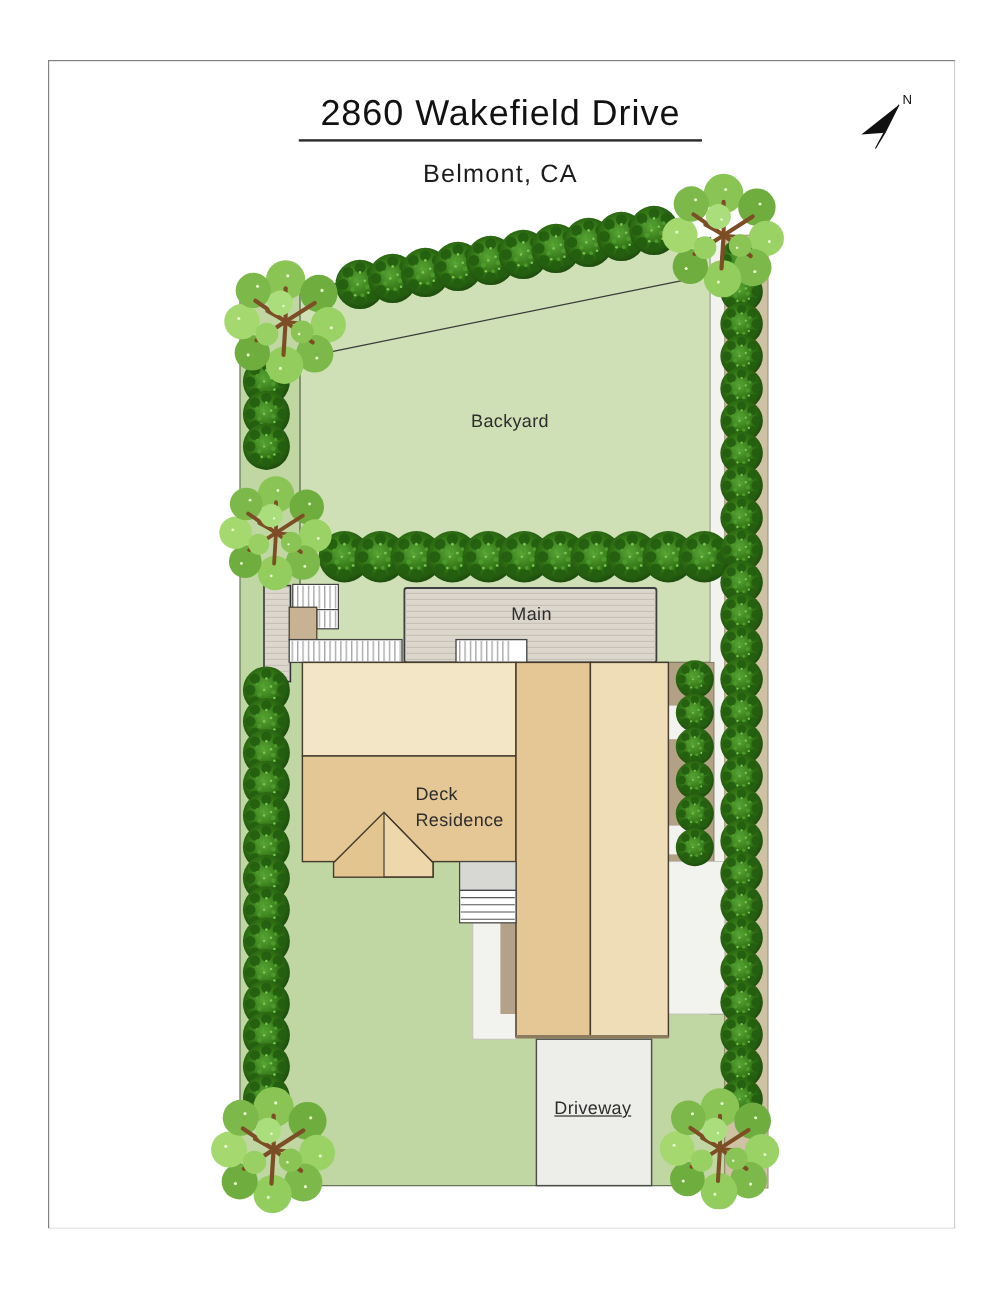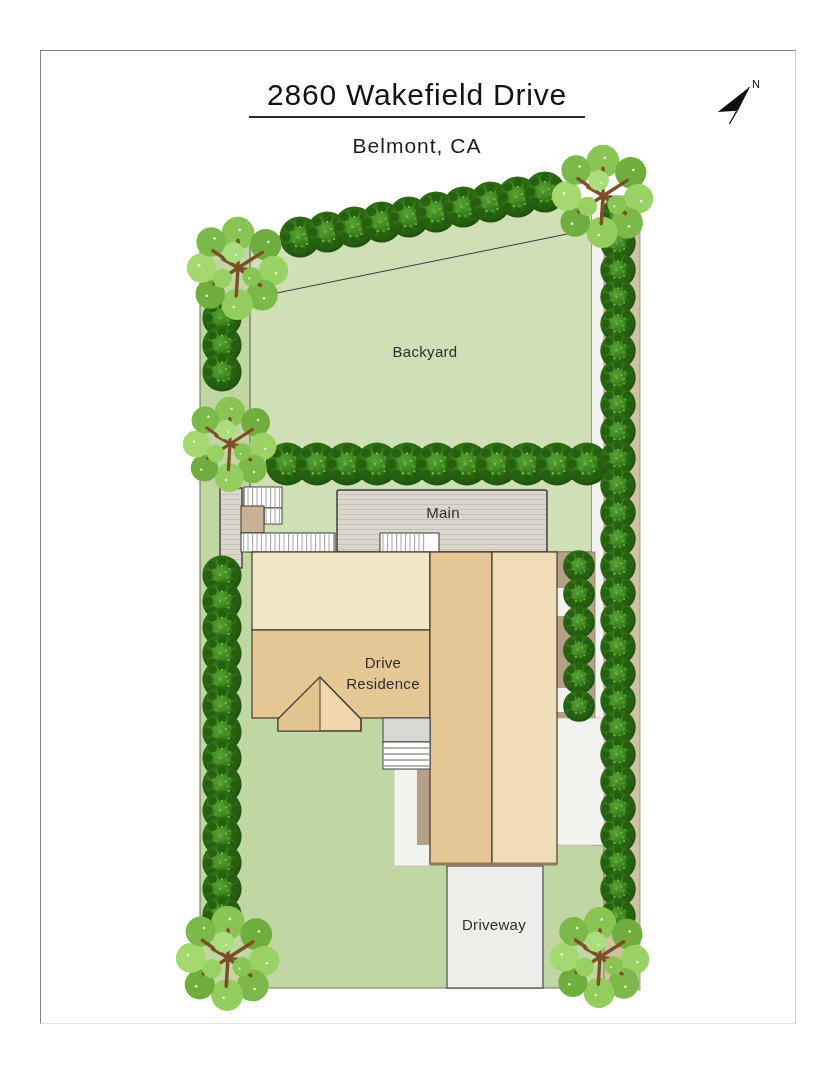--- a/index.html
+++ b/index.html
@@ -4,21 +4,21 @@
 <style>
   html,body{margin:0;padding:0;background:#fff;}
   .page{position:relative;width:835px;height:1080px;background:#ffffff;overflow:hidden;
         font-family:"Liberation Sans", sans-serif;}
   .frame{position:absolute;left:40px;top:50px;width:756px;height:974px;
          border-top:1px solid #828282;border-left:1px solid #828282;
          border-right:1px solid #cfcfcf;border-bottom:1px solid #e3e3e3;
          background:#ffffff;box-sizing:border-box;}
   svg.plan{position:absolute;left:0;top:0;}
   .lbl{position:absolute;transform:translate(-50%,-50%);color:#2d2d2d;
-       font-size:15px;letter-spacing:.3px;text-align:center;white-space:pre-line;line-height:1.4;}
+       font-size:15px;letter-spacing:.3px;white-space:pre-line;line-height:1.4;}
   .title{position:absolute;transform:translate(-50%,-50%);font-size:30px;letter-spacing:.8px;color:#121212;white-space:nowrap;}
   .subtitle{position:absolute;transform:translate(-50%,-50%);font-size:21px;letter-spacing:1px;color:#1c1c1c;white-space:nowrap;text-align:center;}
   .title-underline{position:absolute;height:1.5px;background:#2b2b2b;}
   .north-n{position:absolute;transform:translate(-50%,-50%);font-size:11px;color:#111;}
 </style>
 </head>
 <body>
 
 <div class="page">
   <div class="frame"></div>
@@ -253,16 +253,16 @@
   </svg>
 
   <div class="title" style="left:417px;top:95px;">2860 Wakefield Drive</div>
   <div class="title-underline" style="left:249px;top:116px;width:336px;"></div>
   <div class="subtitle" style="left:417px;top:146px;">Belmont, CA</div>
 
   <div class="north-n" style="left:756px;top:84px;">N</div>
 
   <div class="lbl" style="left:425px;top:351px;">Backyard</div>
   <div class="lbl" style="left:443px;top:512px;">Main</div>
-  <div class="lbl" style="left:383px;top:673px;">Drive
+  <div class="lbl" style="left:383px;top:673px;">Deck
 Residence</div>
-  <div class="lbl" style="left:494px;top:924px;">Driveway</div>
+  <div class="lbl" style="left:494px;top:924px;text-decoration:underline;">Driveway</div>
 </div>
 
 </body></html>

